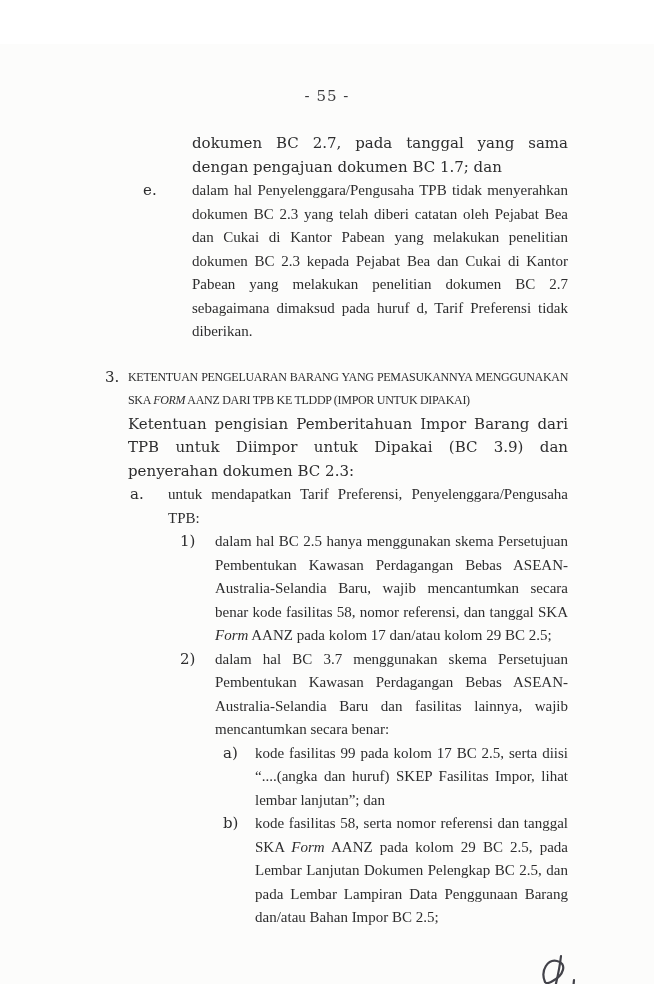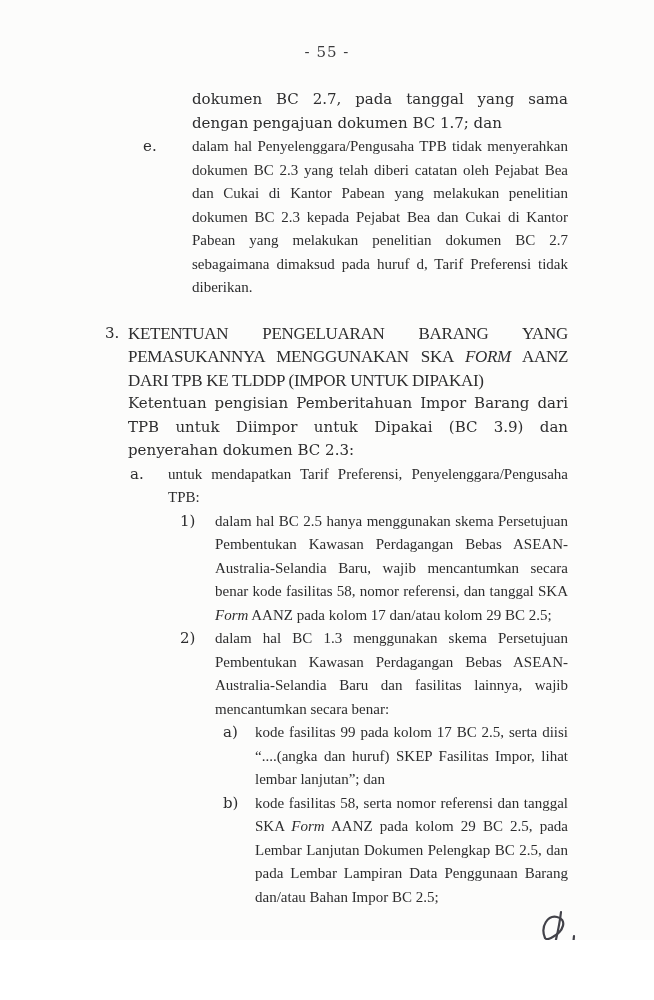--- a/index.html
+++ b/index.html
@@ -10,20 +10,21 @@
     font-family:"DejaVu Serif","Liberation Serif",serif;
   }
   #page {
     position:relative;
     width:654px; height:940px;
     background:#fcfcfb;
     color:#2d2d2e;
     font-size:15px;
     line-height:23.5px;
     overflow:hidden;
+    margin-top:44px;
   }
   .pageno {
     position:absolute; top:41px; left:0; right:0;
     text-align:center;
     letter-spacing:1px;
     color:#3a3a3c;
   }
   .flow {
     position:absolute; top:88px; left:0; right:0;
   }
@@ -33,21 +34,21 @@
   .row { display:flex; padding-right:86px; }
   .row .mk { flex:0 0 auto; }
   .row .tx { flex:1 1 auto; text-align:justify;font-family:Liberation Serif, serif; }
   .lv-e   { padding-left:143px; } .lv-e .mk   { width:49px; }
   .lv-sec { padding-left:105px; } .lv-sec .mk { width:23px; }
   .lv-a   { padding-left:130px; } .lv-a .mk   { width:38px; }
   .lv-n   { padding-left:180px; } .lv-n .mk   { width:35px; }
   .lv-aa  { padding-left:223px; } .lv-aa .mk  { width:32px; }
   .sec-gap { margin-top:22px; }
   .heading .tx {
-    font-size:17px;
+    font-size:12px;
     letter-spacing:-0.3px;
   }
   .paraf {
     position:absolute;
     left:535px; top:900px;
     width:60px; height:100px;
   }
   .paraf svg { display:block; }
 </style>
 </head>
@@ -78,21 +79,21 @@
       <div class="tx">untuk mendapatkan Tarif Preferensi, Penyelenggara/Pengusaha TPB:</div>
     </div>
 
     <div class="row lv-n">
       <div class="mk">1)</div>
       <div class="tx">dalam hal BC 2.5 hanya menggunakan skema Persetujuan Pembentukan Kawasan Perdagangan Bebas ASEAN-Australia-Selandia Baru, wajib mencantumkan secara benar kode fasilitas 58, nomor referensi, dan tanggal SKA <i>Form</i> AANZ pada kolom 17 dan/atau kolom 29 BC 2.5;</div>
     </div>
 
     <div class="row lv-n">
       <div class="mk">2)</div>
-      <div class="tx">dalam hal BC 1.3 menggunakan skema Persetujuan Pembentukan Kawasan Perdagangan Bebas ASEAN-Australia-Selandia Baru dan fasilitas lainnya, wajib mencantumkan secara benar:</div>
+      <div class="tx">dalam hal BC 3.7 menggunakan skema Persetujuan Pembentukan Kawasan Perdagangan Bebas ASEAN-Australia-Selandia Baru dan fasilitas lainnya, wajib mencantumkan secara benar:</div>
     </div>
 
     <div class="row lv-aa">
       <div class="mk">a)</div>
       <div class="tx">kode fasilitas 99 pada kolom 17 BC 2.5, serta diisi “....(angka dan huruf) SKEP Fasilitas Impor, lihat lembar lanjutan”; dan</div>
     </div>
 
     <div class="row lv-aa">
       <div class="mk">b)</div>
       <div class="tx">kode fasilitas 58, serta nomor referensi dan tanggal SKA <i>Form</i> AANZ pada kolom 29 BC 2.5, pada Lembar Lanjutan Dokumen Pelengkap BC 2.5, dan pada Lembar Lampiran Data Penggunaan Barang dan/atau Bahan Impor BC 2.5;</div>

